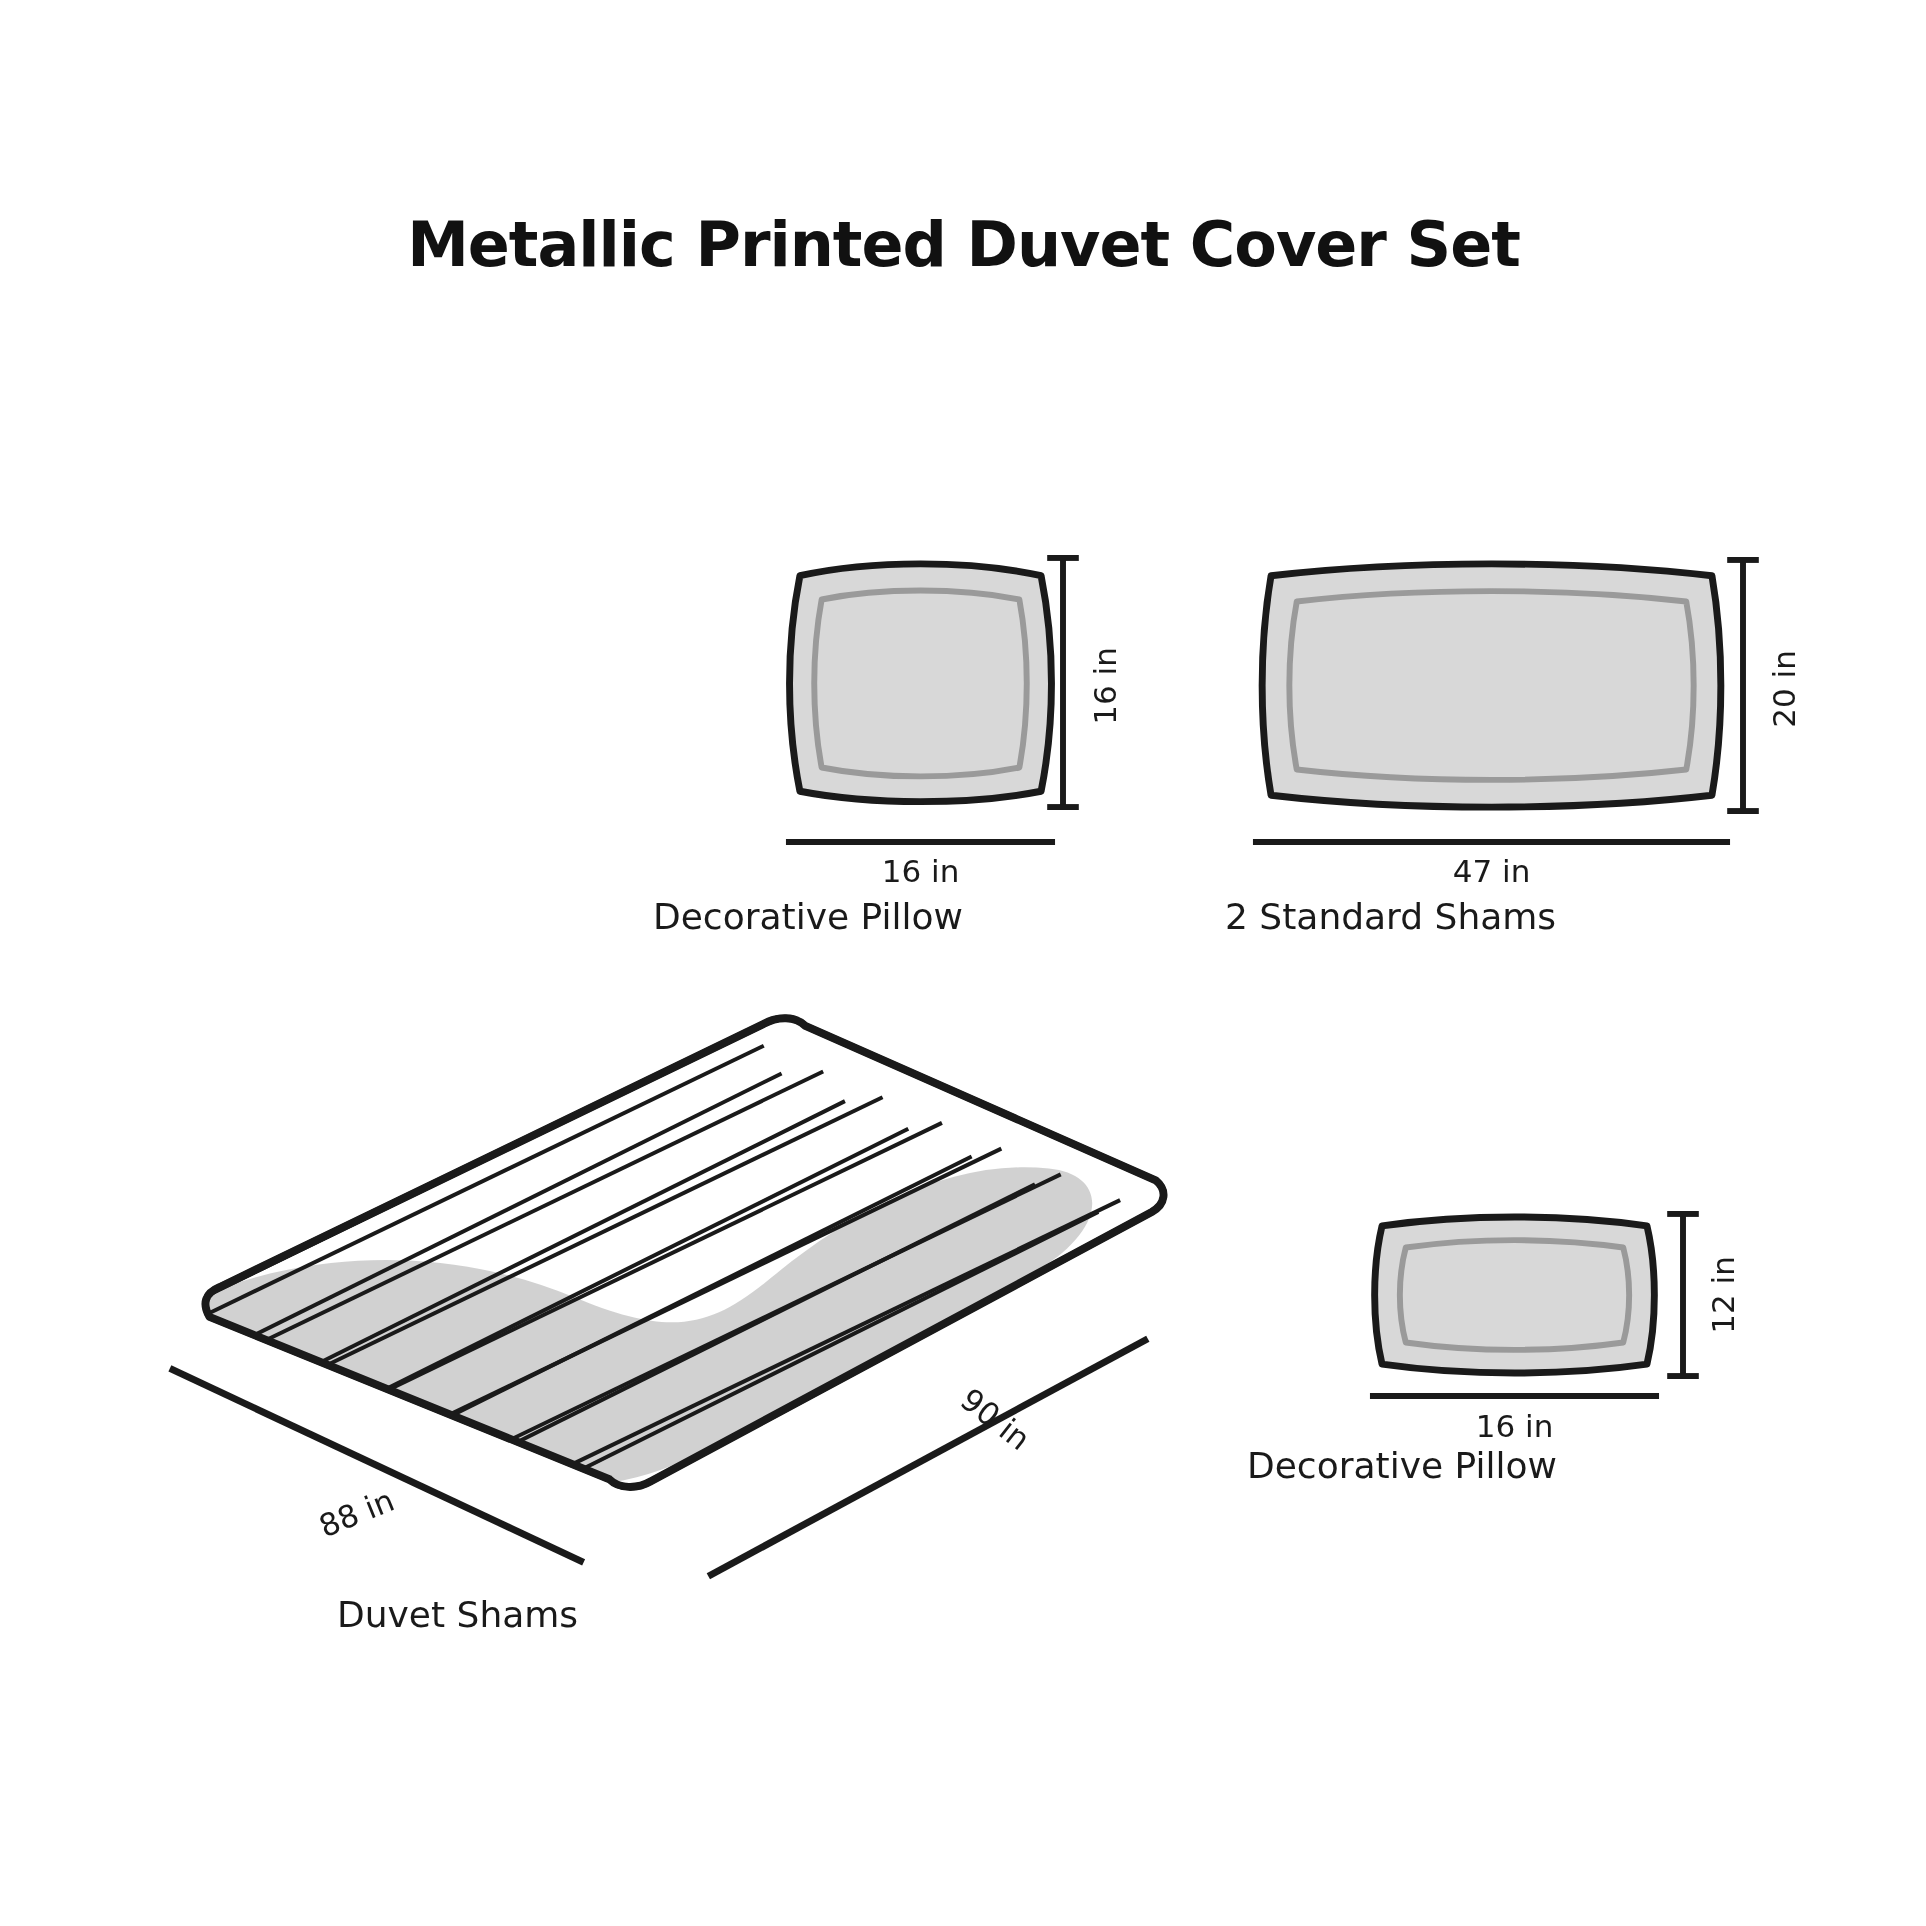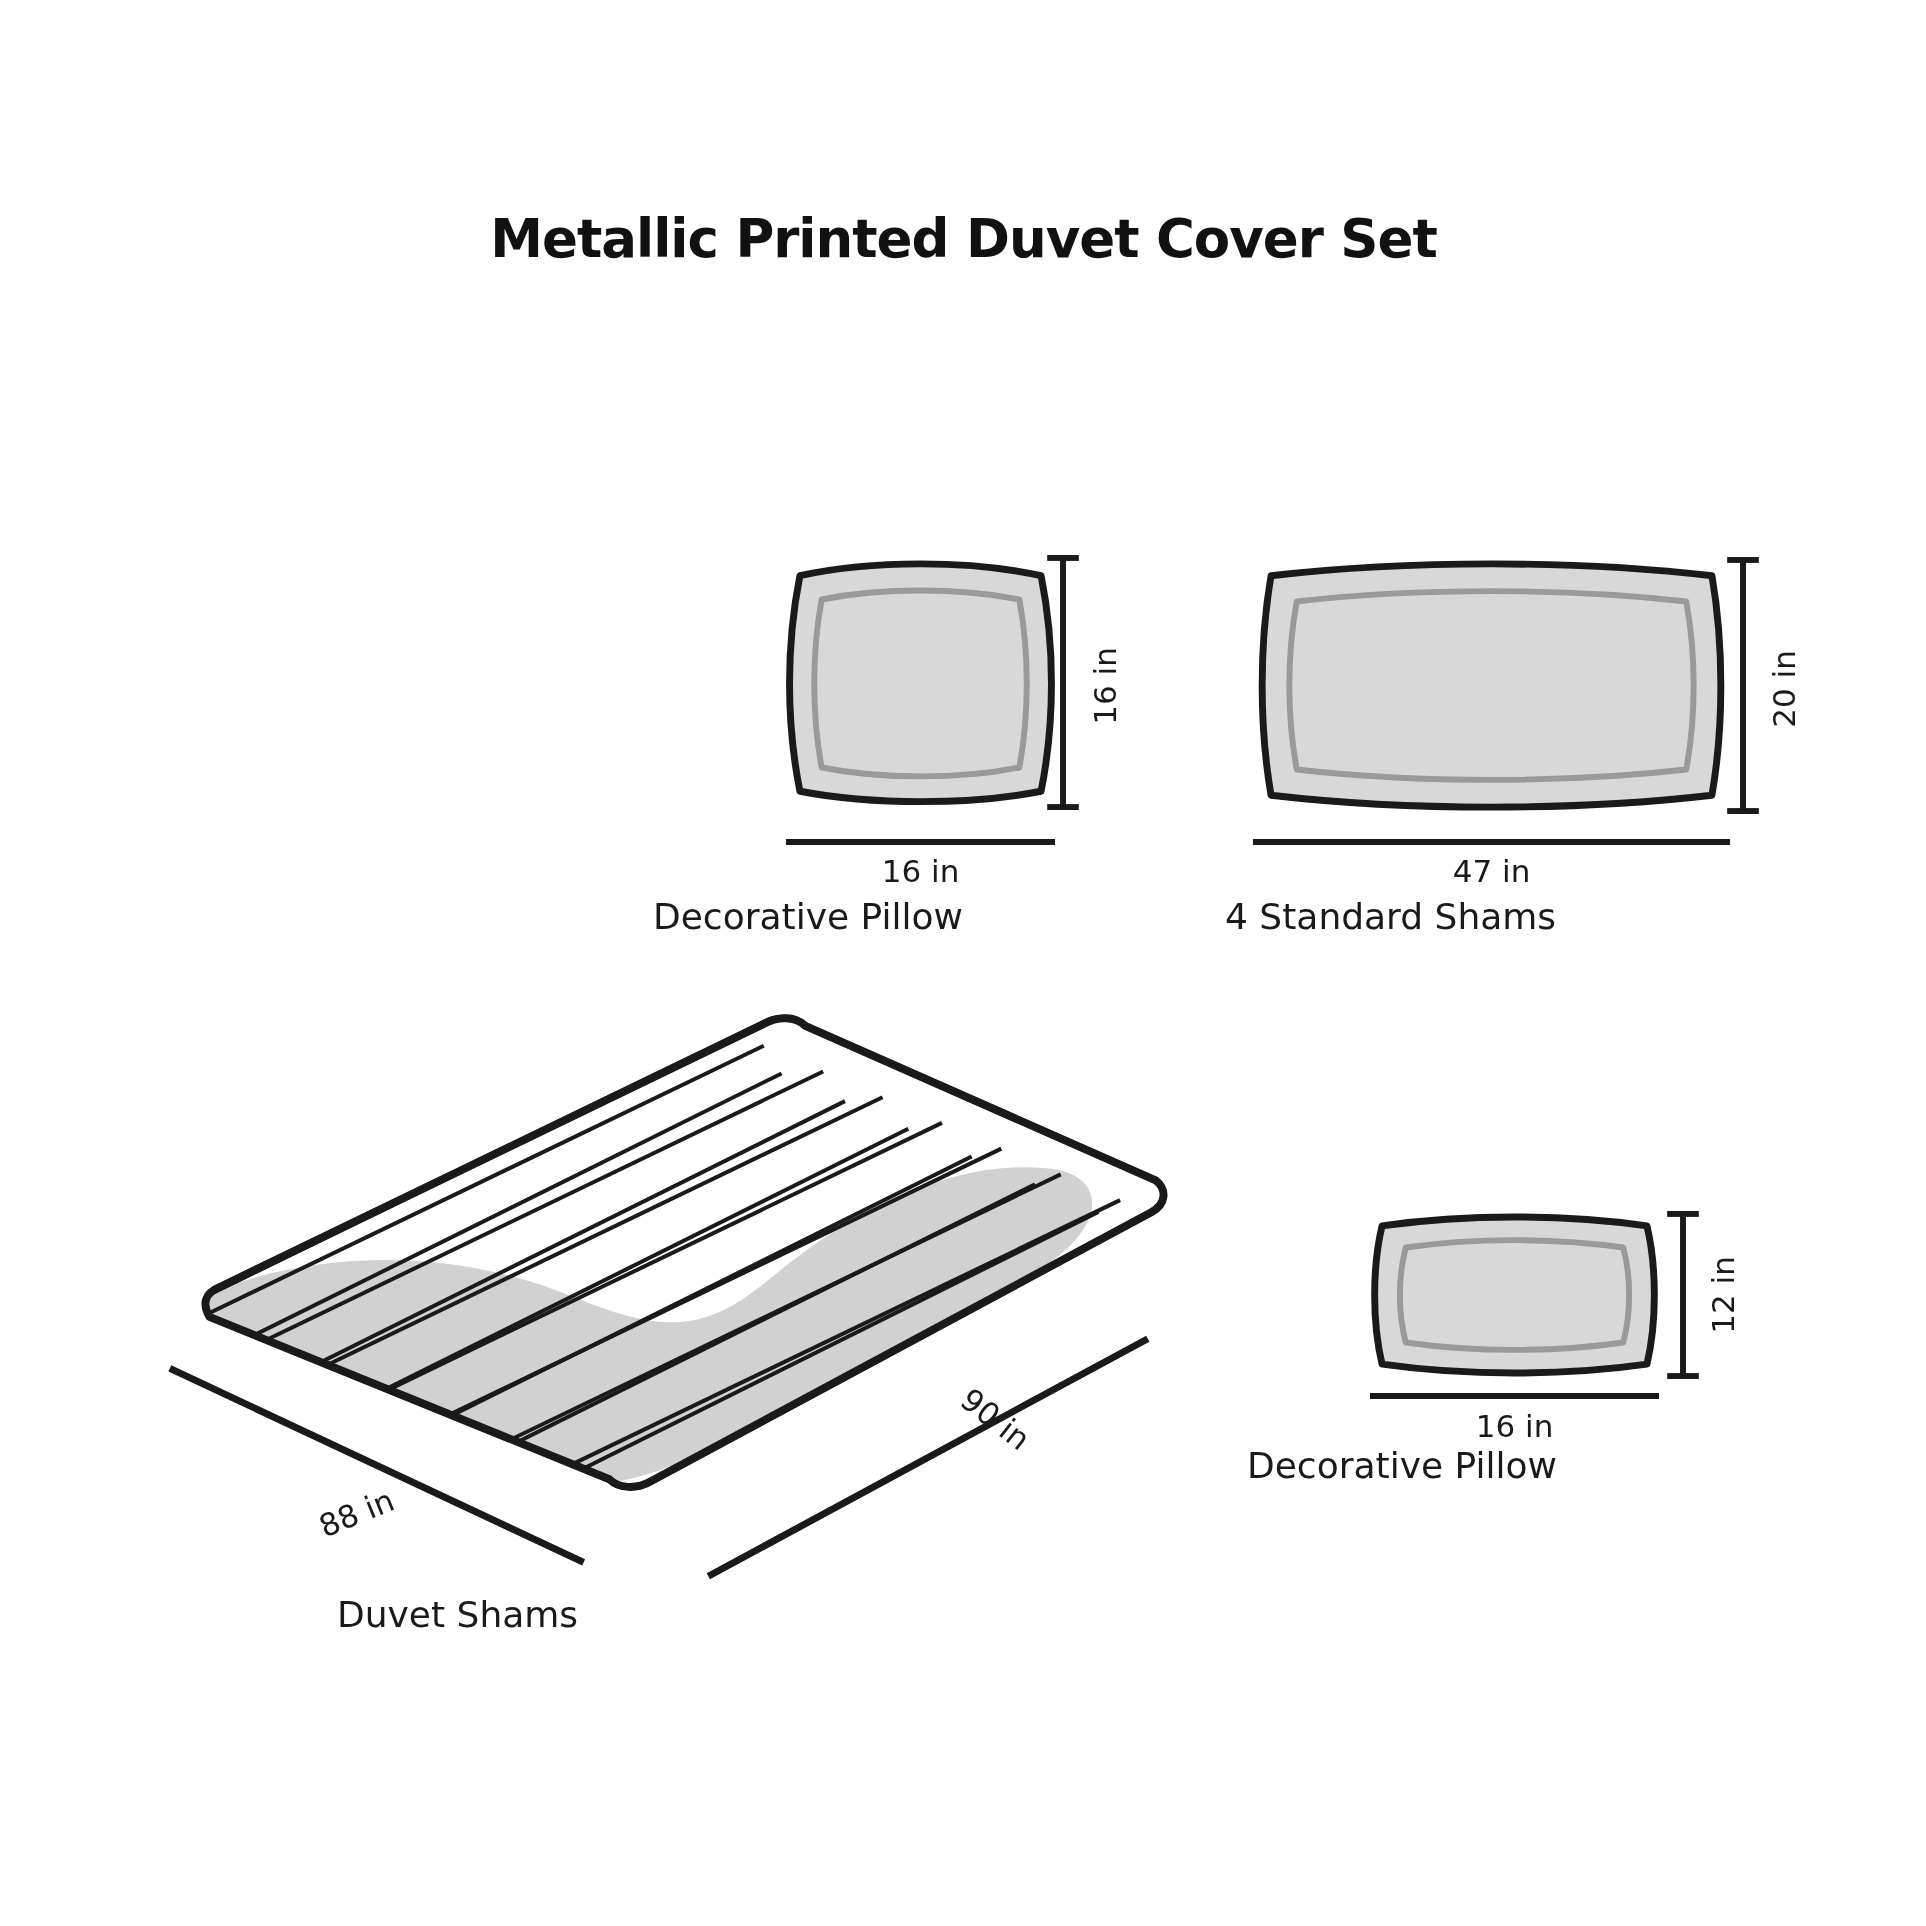--- a/index.html
+++ b/index.html
@@ -18,21 +18,21 @@
   .page {
     position: absolute;
     inset: 0;
   }
   .title {
     position: absolute;
     left: 0;
     right: 0;
     top: 208px;
     text-align: center;
-    font-size: 53px;
+    font-size: 62px;
     font-weight: bold;
     letter-spacing: -1px;
     color: #111111;
     font-family: "DejaVu Sans", sans-serif;
   }
   .caption {
     position: absolute;
     text-align: left;
     font-size: 36px;
     color: #1a1a1a;
@@ -98,21 +98,21 @@
   <svg class="fig" style="left:1723px; top:556px;" width="40" height="259" viewBox="0 0 40 262">
     <line x1="20" y1="4" x2="20" y2="258" stroke="#1a1a1a" stroke-width="6"></line>
     <line x1="4" y1="4" x2="36" y2="4" stroke="#1a1a1a" stroke-width="6"></line>
     <line x1="4" y1="258" x2="36" y2="258" stroke="#1a1a1a" stroke-width="6"></line>
   </svg>
   <div class="dim-label vertical" style="left:1744px; top:671px; width:79px; text-align:center;">20 in</div>
   <svg class="fig" style="left:1249px; top:832px;" width="485" height="20" viewBox="0 0 490 20">
     <line x1="4" y1="10" x2="486" y2="10" stroke="#1a1a1a" stroke-width="6"></line>
   </svg>
   <div class="dim-label" style="left:1249px; top:853px; width:485px; text-align:center;">47 in</div>
-  <div class="caption" style="left:1225px; top:896px; width:535px;">4 Standard Shams</div>
+  <div class="caption" style="left:1225px; top:896px; width:535px;">2 Standard Shams</div>
 
   <svg class="fig" style="left:158px; top:1000px;" width="1069" height="614" viewBox="0 0 1080 620">
     <defs>
       <clipPath id="duvetClip">
         <path d="M 52 320 C 44 306, 48 296, 62 290 L 612 24 C 626 16, 644 16, 654 26 L 1008 182 C 1020 192, 1018 206, 1004 214 L 498 486 C 484 494, 466 494, 456 484 Z"></path>
       </clipPath>
     </defs>
 
     <path d="M 52 320 C 44 306, 48 296, 62 290 L 612 24 C 626 16, 644 16, 654 26 L 1008 182 C 1020 192, 1018 206, 1004 214 L 498 486 C 484 494, 466 494, 456 484 Z" fill="#ffffff" stroke="#1a1a1a" stroke-width="7" stroke-linejoin="round"></path>
 

